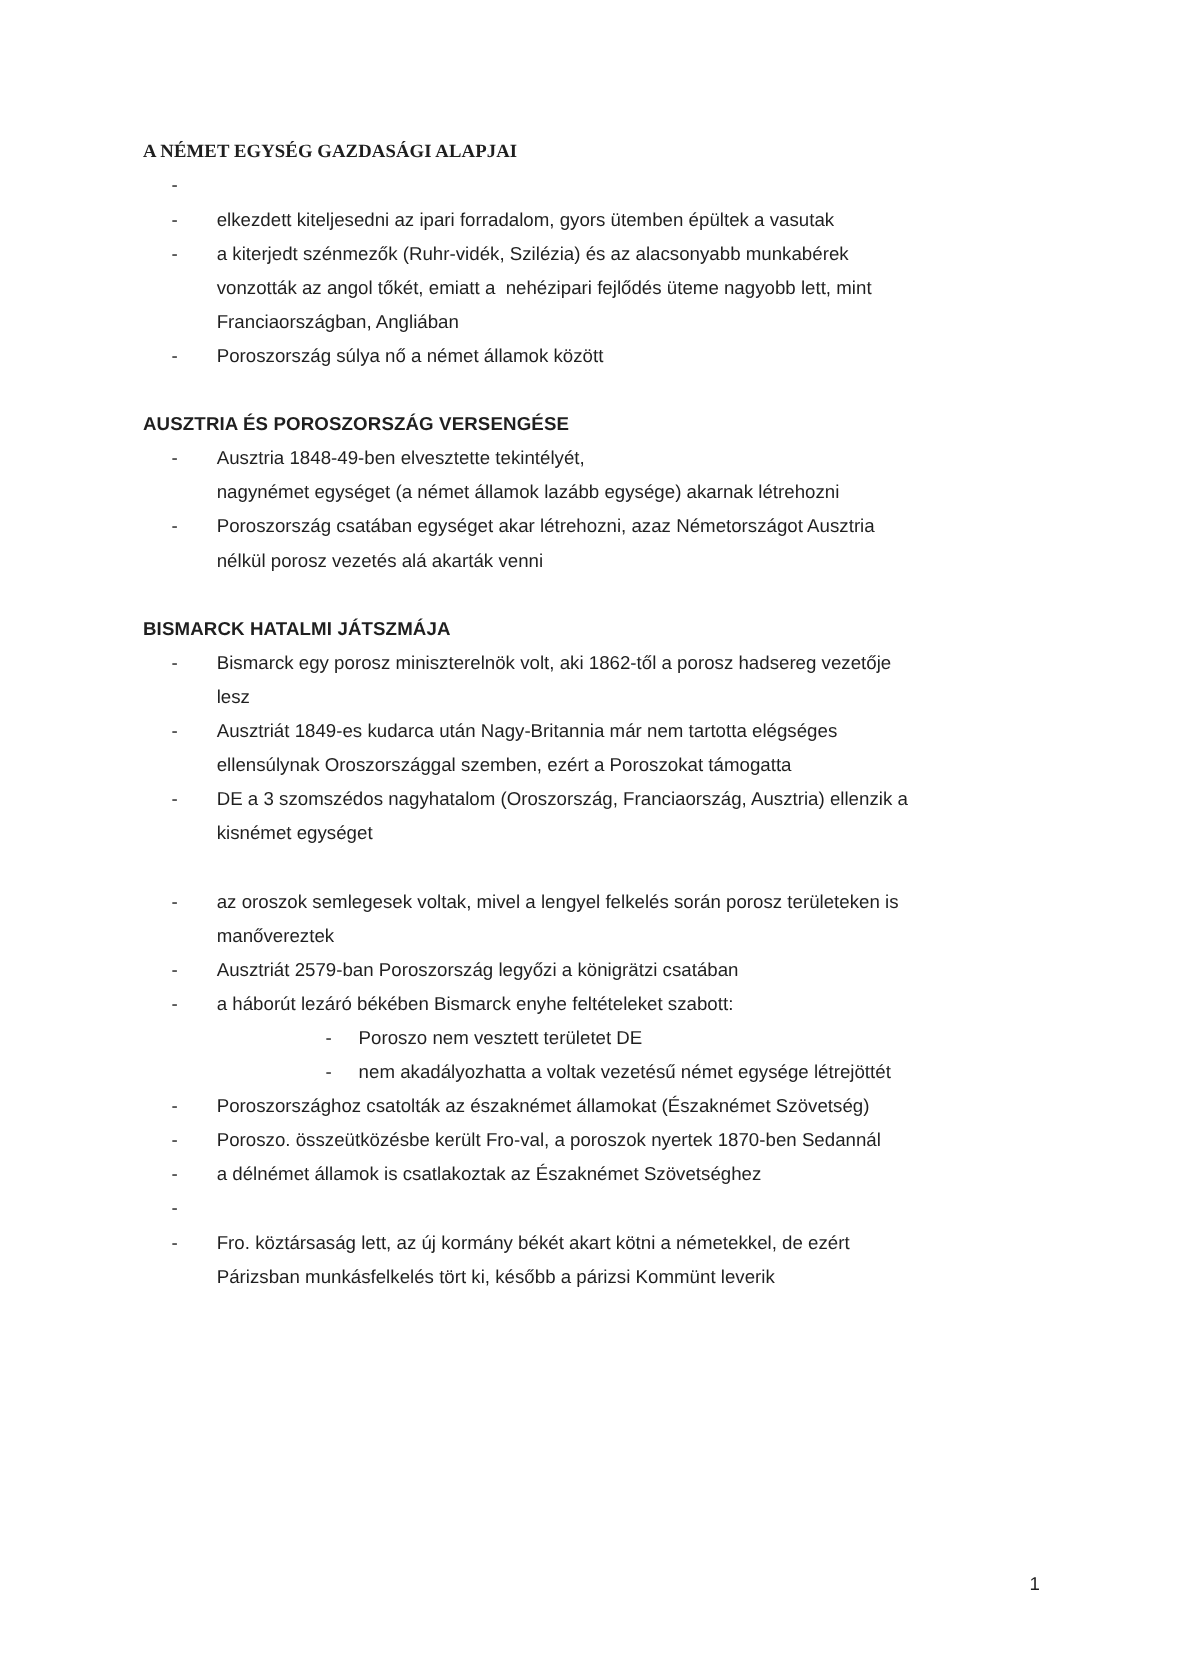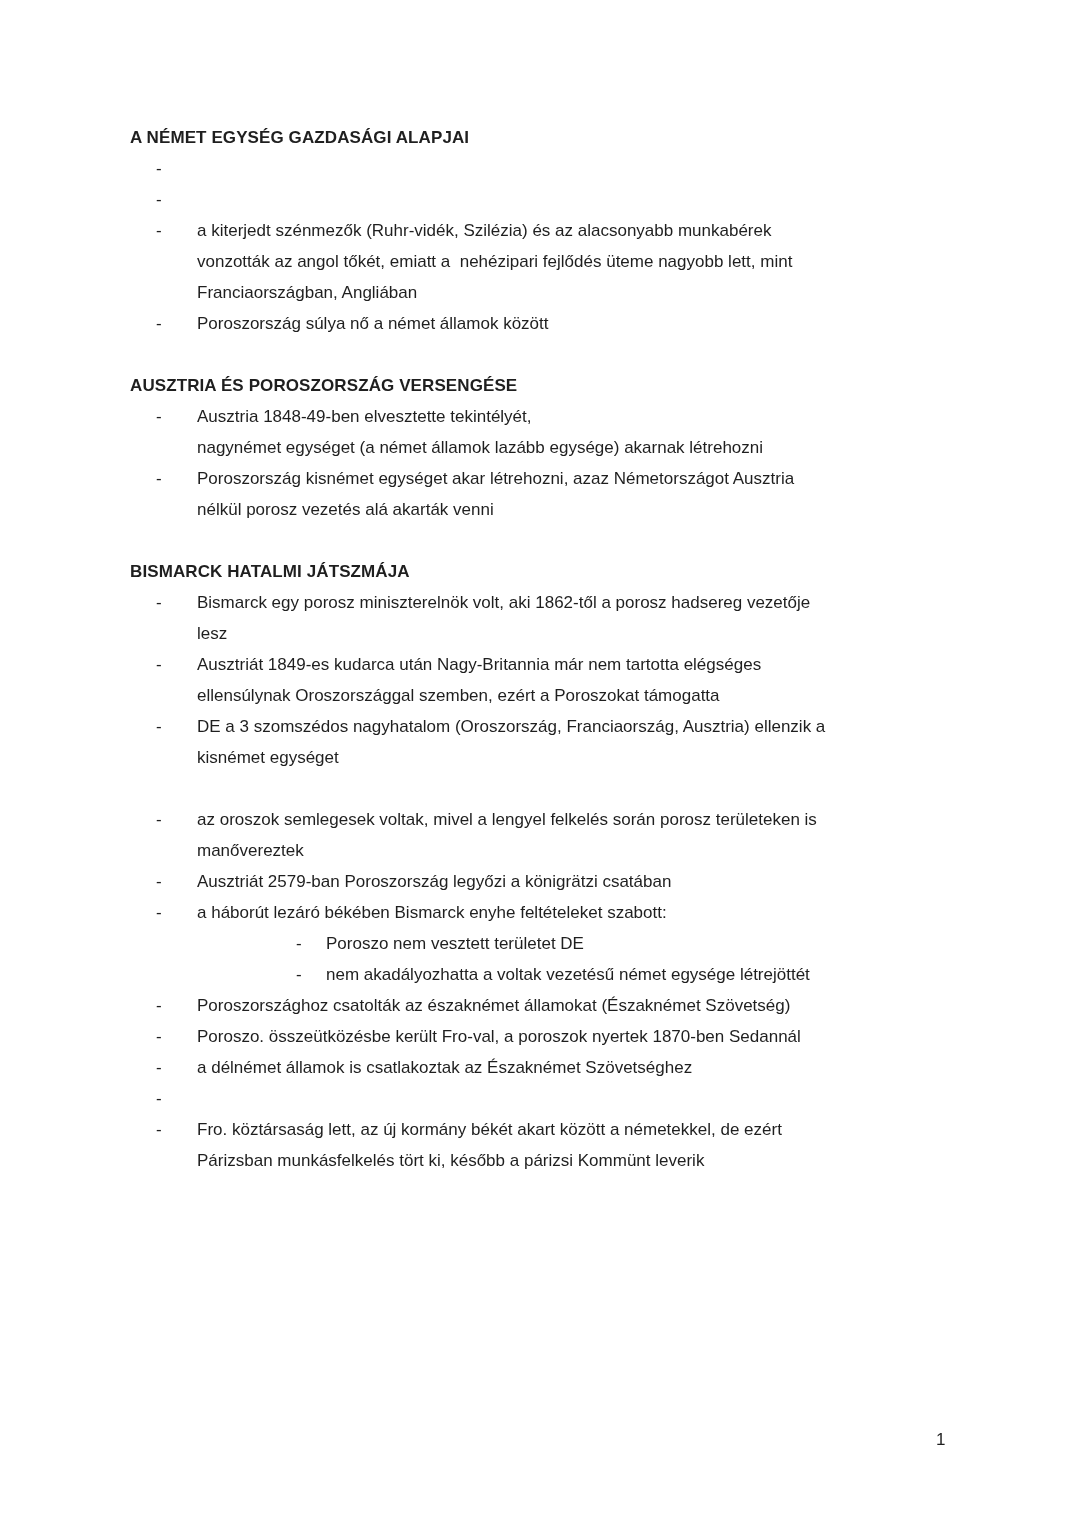--- a/index.html
+++ b/index.html
@@ -19,21 +19,21 @@
     top: 122px;
     width: 825px;
   }
   .heading {
     font-size: 17px;
     font-weight: 700;
     line-height: 31px;
     margin: 31px 0 0 0;
     letter-spacing: 0.1px;
   }
-  .doc-section:first-child .heading { margin-top: 0; }
+  .doc-section:first-child .heading { margin-top: 0; font-family: Liberation Serif, serif; }
   .bullets {
     list-style: none;
     margin: 0;
     padding: 0;
   }
   .bullet {
     display: flex;
     font-size: 17px;
     line-height: 31px;
   }
@@ -57,20 +57,21 @@
 <div class="page">
   <div class="content">
       <section class="doc-section">
         <h2 class="heading">A NÉMET EGYSÉG GAZDASÁGI ALAPJAI</h2>
         <ul class="bullets">
           <li class="bullet lvl1">
             <span class="dash">-</span>
           </li>
           <li class="bullet lvl1">
             <span class="dash">-</span>
+            <span class="btext">elkezdett kiteljesedni az ipari forradalom, gyors ütemben épültek a vasutak</span>
           </li>
           <li class="bullet lvl1">
             <span class="dash">-</span>
             <span class="btext">a kiterjedt szénmezők (Ruhr-vidék, Szilézia) és az alacsonyabb munkabérek
 vonzották az angol tőkét, emiatt a  nehézipari fejlődés üteme nagyobb lett, mint
 Franciaországban, Angliában</span>
           </li>
           <li class="bullet lvl1">
             <span class="dash">-</span>
             <span class="btext">Poroszország súlya nő a német államok között</span>
@@ -80,21 +81,21 @@
       <section class="doc-section">
         <h2 class="heading">AUSZTRIA ÉS POROSZORSZÁG VERSENGÉSE</h2>
         <ul class="bullets">
           <li class="bullet lvl1">
             <span class="dash">-</span>
             <span class="btext">Ausztria 1848-49-ben elvesztette tekintélyét,
 nagynémet egységet (a német államok lazább egysége) akarnak létrehozni</span>
           </li>
           <li class="bullet lvl1">
             <span class="dash">-</span>
-            <span class="btext">Poroszország kisnémet egységet akar létrehozni, azaz Németországot Ausztria
+            <span class="btext">Poroszország csatában egységet akar létrehozni, azaz Németországot Ausztria
 nélkül porosz vezetés alá akarták venni</span>
           </li>
         </ul>
       </section>
       <section class="doc-section">
         <h2 class="heading">BISMARCK HATALMI JÁTSZMÁJA</h2>
         <ul class="bullets">
           <li class="bullet lvl1">
             <span class="dash">-</span>
             <span class="btext">Bismarck egy porosz miniszterelnök volt, aki 1862-től a porosz hadsereg vezetője
@@ -141,20 +142,20 @@
           </li>
           <li class="bullet lvl1">
             <span class="dash">-</span>
             <span class="btext">a délnémet államok is csatlakoztak az Északnémet Szövetséghez</span>
           </li>
           <li class="bullet lvl1">
             <span class="dash">-</span>
           </li>
           <li class="bullet lvl1">
             <span class="dash">-</span>
-            <span class="btext">Fro. köztársaság lett, az új kormány békét akart között a németekkel, de ezért
+            <span class="btext">Fro. köztársaság lett, az új kormány békét akart kötni a németekkel, de ezért
 Párizsban munkásfelkelés tört ki, később a párizsi Kommünt leverik</span>
           </li>
         </ul>
       </section>
     </div>
   <div class="page-number">1</div>
 </div>
 
 </body></html>

